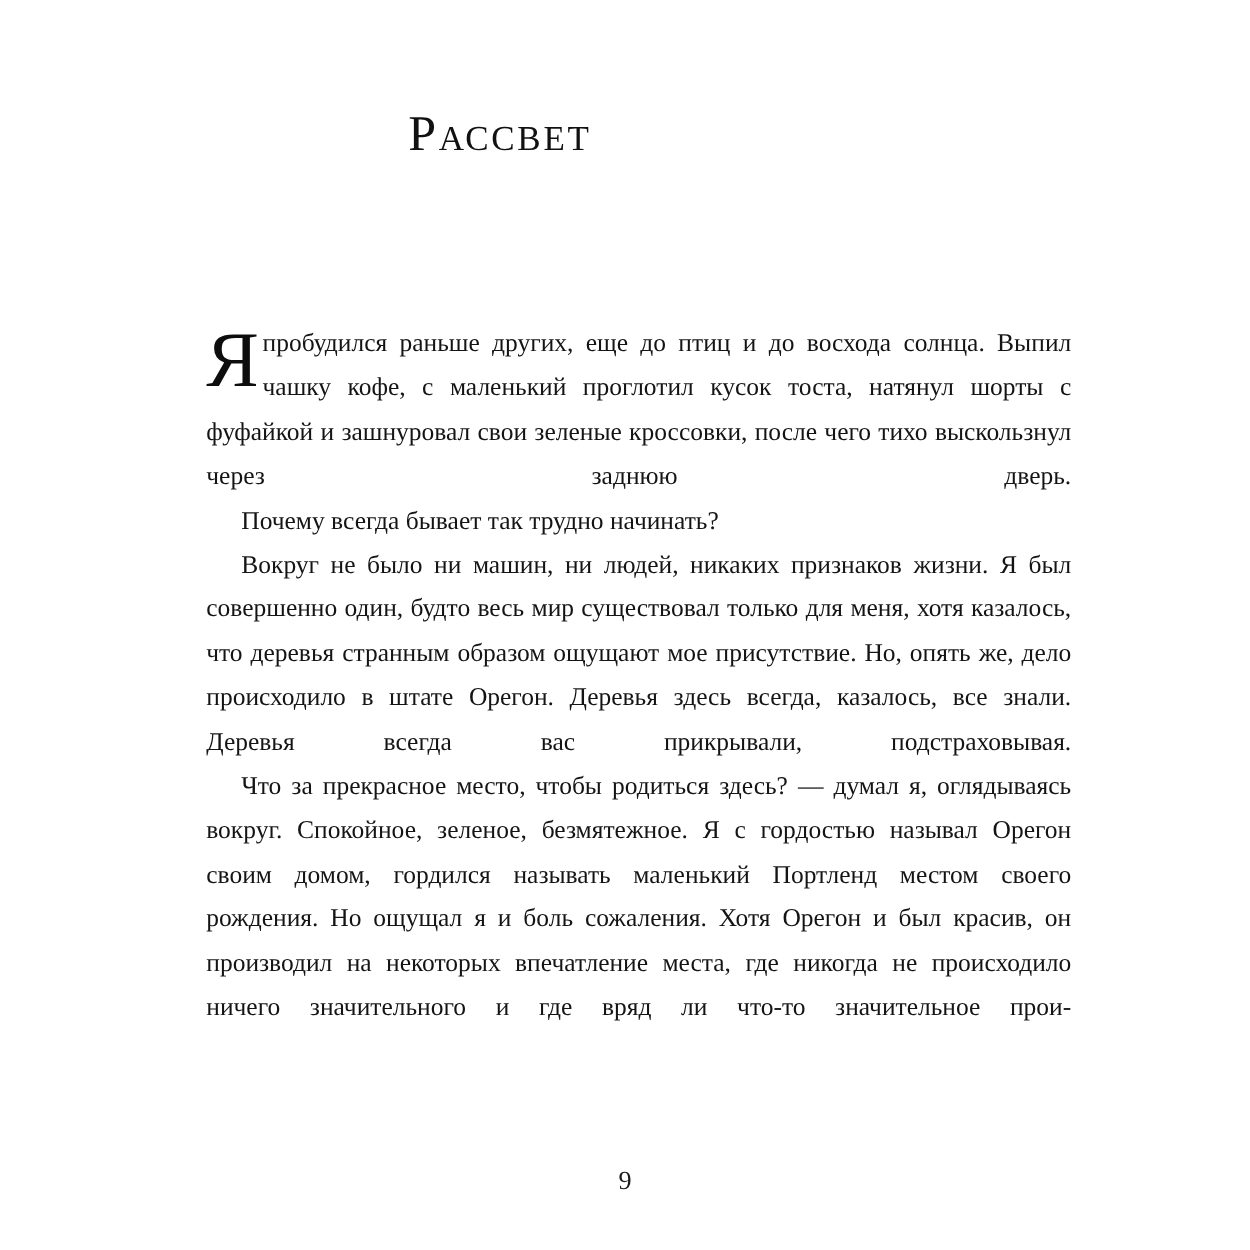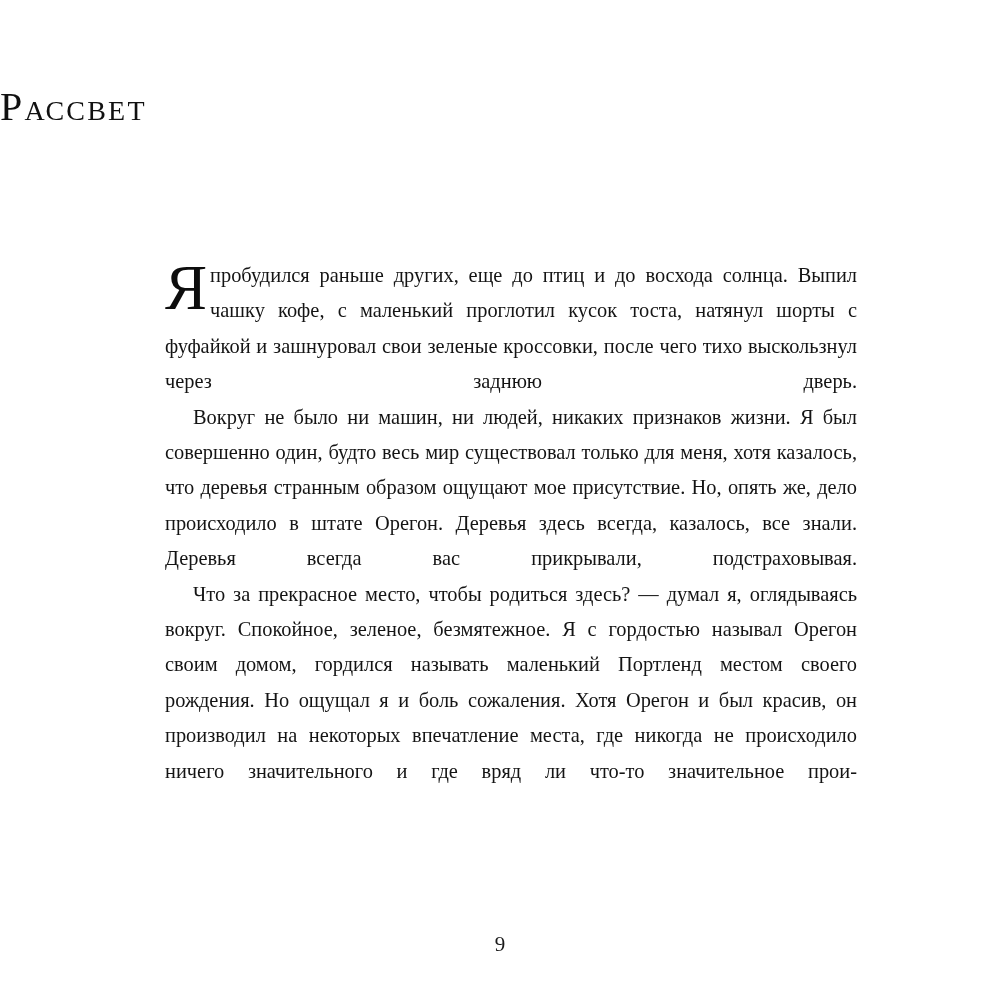--- a/index.html
+++ b/index.html
@@ -22,20 +22,21 @@
     background: #ffffff;
     box-sizing: border-box;
   }
 
   
   .chapter-title {
     position: absolute;
     top: 56px;
     left: 0;
     width: 800px;
+    text-align: center;
     font-family: "Liberation Serif", "DejaVu Serif", serif;
     font-size: 40px;
     line-height: 48px;
     font-weight: 400;
     font-variant: small-caps;
     letter-spacing: 2.2px;
     color: #111111;
     white-space: pre;
   }
 
@@ -99,20 +100,21 @@
 
 <div class="page">
 
   <h1 class="chapter-title">Рассвет</h1>
 
   <div class="textblock">
 
     <p class="para first fulljust"><span class="dropcap">Я</span><span>пробудился раньше других, еще до птиц и до восхода солнца. Выпил чашку кофе, с маленький проглотил кусок тоста, натянул шорты с фуфайкой и зашнуровал свои зеленые кроссовки, после чего тихо выскользнул через заднюю дверь.</span></p>
 
 
+    <p class="para"><span>Почему всегда бывает так трудно начинать?</span></p>
 
     <p class="para fulljust"><span>Вокруг не было ни машин, ни людей, никаких признаков жизни. Я был совершенно один, будто весь мир существовал только для меня, хотя казалось, что деревья странным образом ощущают мое присутствие. Но, опять же, дело происходило в штате Орегон. Деревья здесь всегда, казалось, все знали. Деревья всегда вас прикрывали, подстраховывая.</span></p>
 
     <p class="para fulljust"><span>Что за прекрасное место, чтобы родиться здесь? — думал я, оглядываясь вокруг. Спокойное, зеленое, безмятежное. Я с гордостью называл Орегон своим домом, гордился называть маленький Портленд местом своего рождения. Но ощущал я и боль сожаления. Хотя Орегон и был красив, он производил на некоторых впечатление места, где никогда не происходило ничего значительного и где вряд ли что-то значительное прои-</span></p>
 
   </div>
 
   <div class="folio">9</div>
 
 </div>

